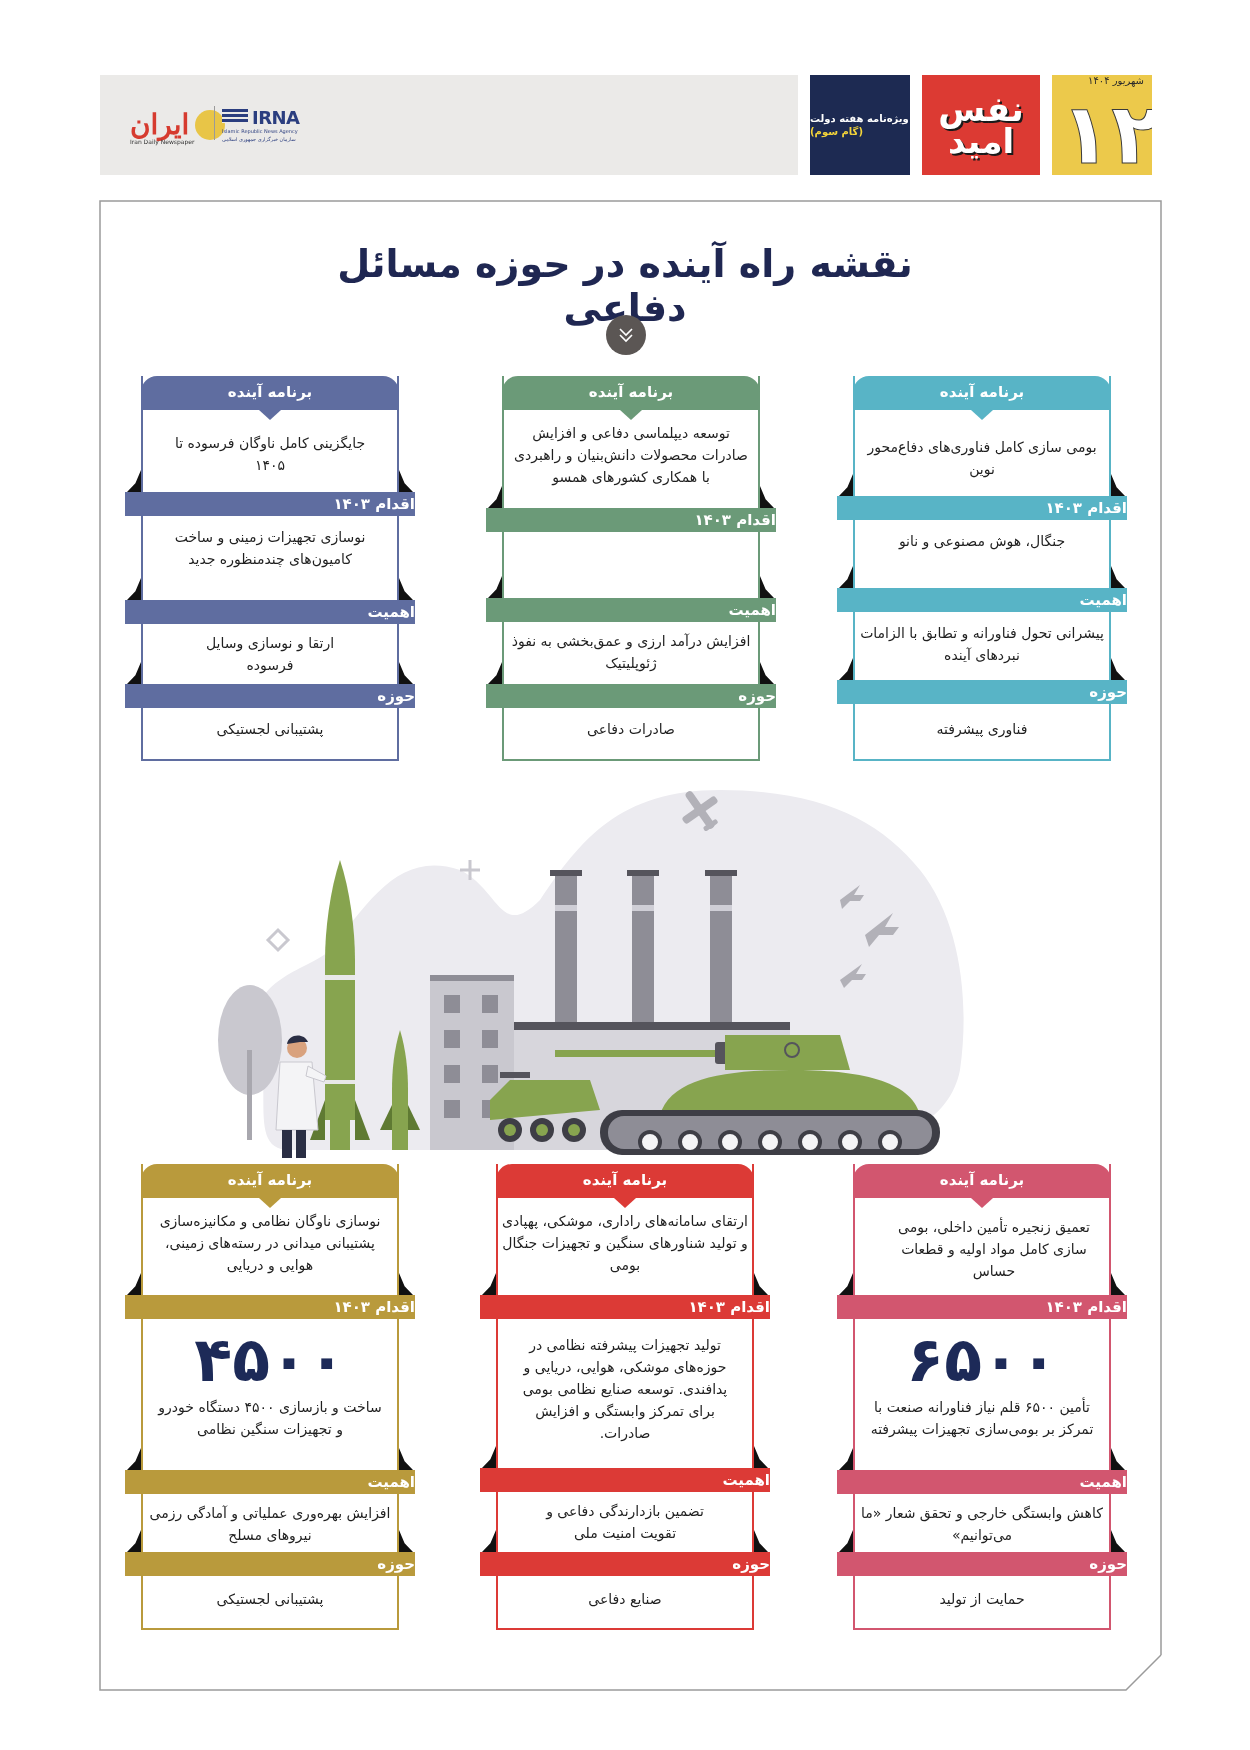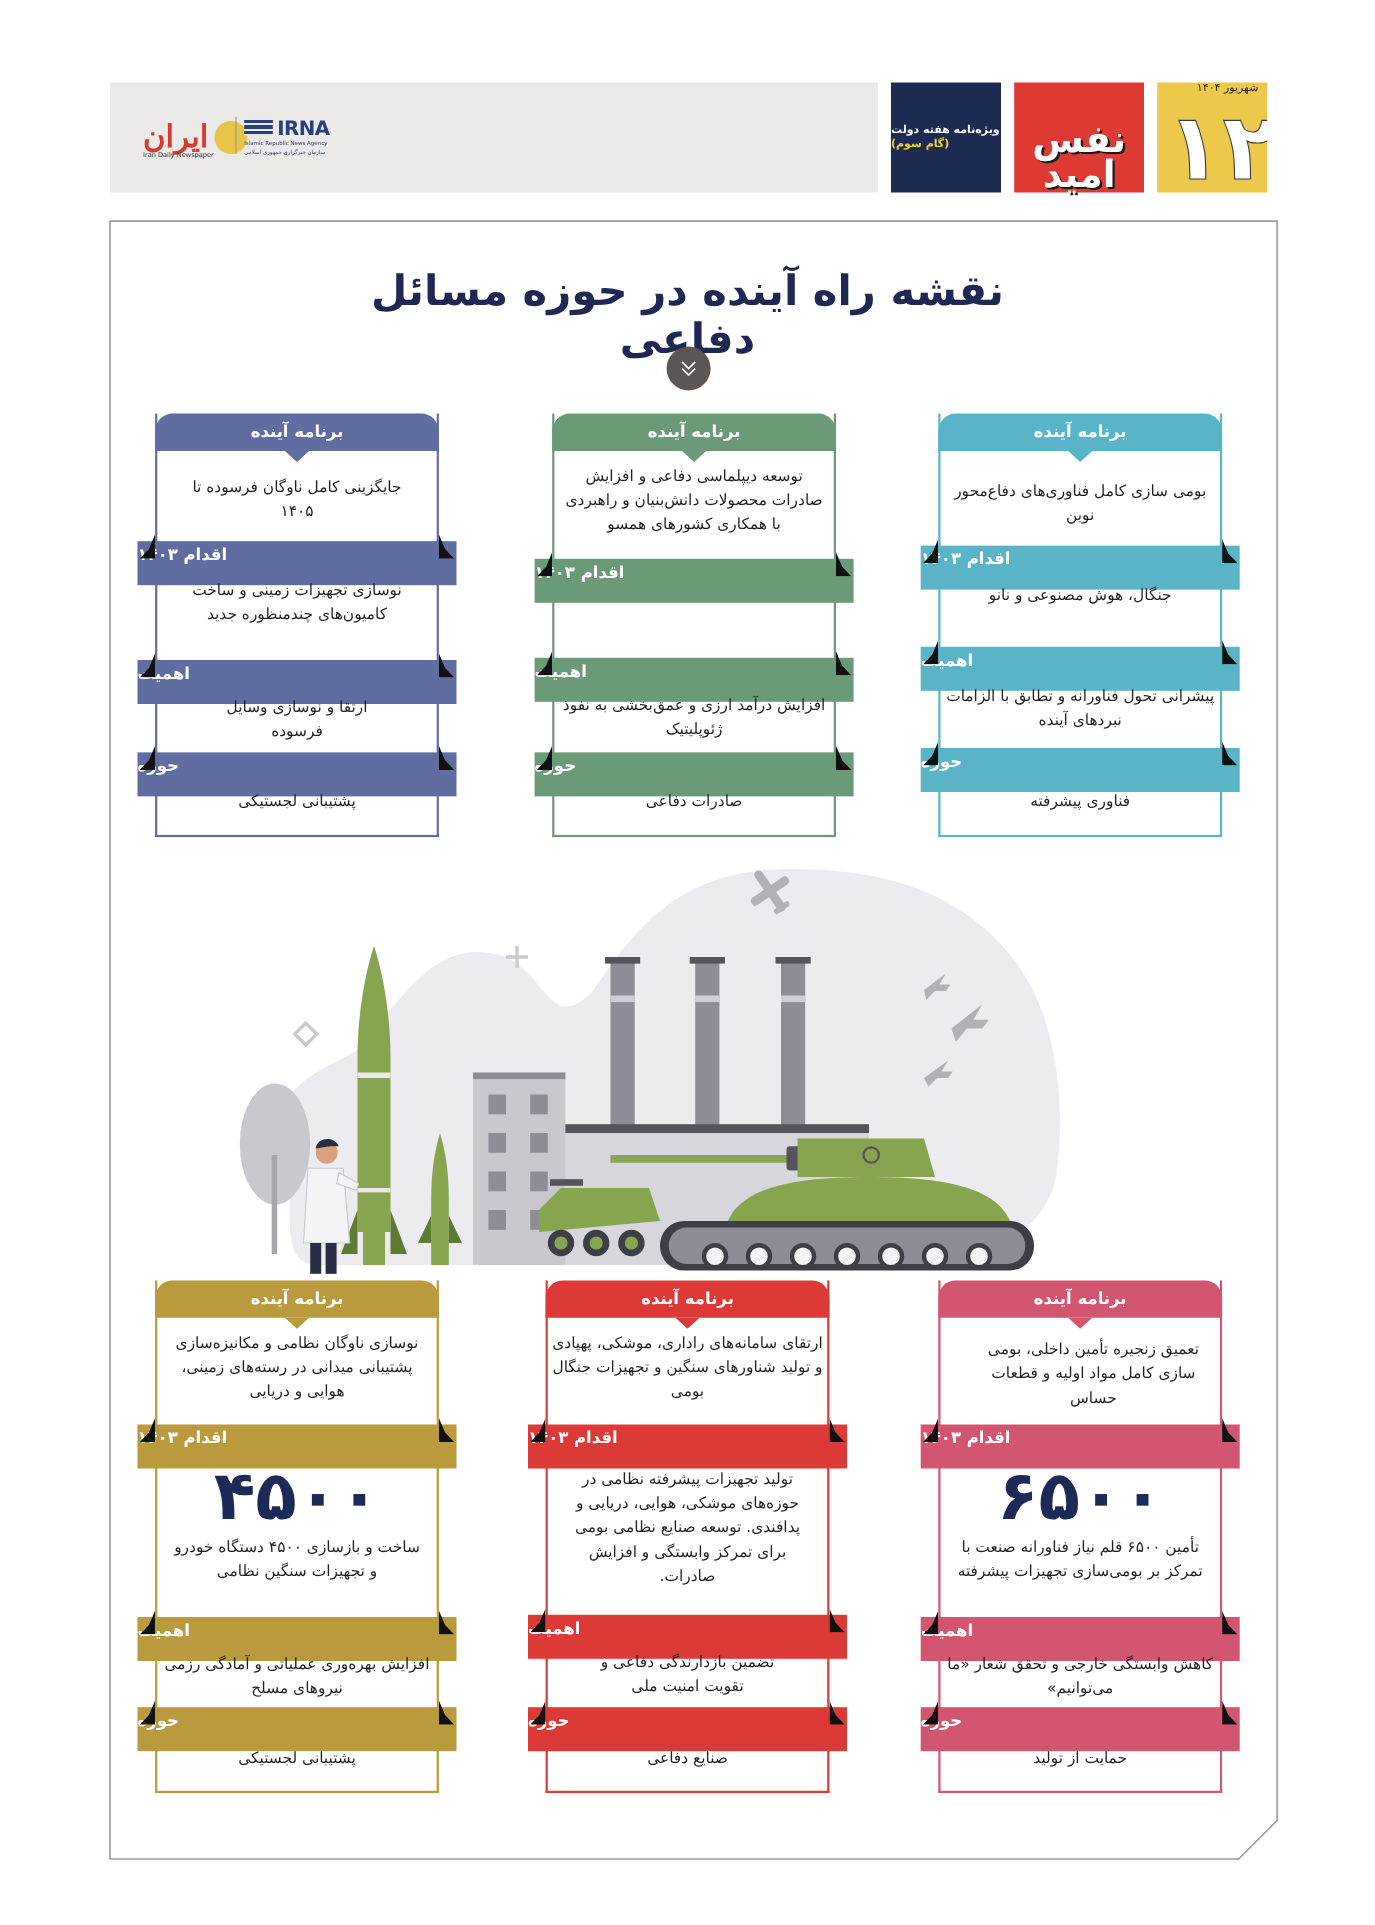--- a/index.html
+++ b/index.html
@@ -16,40 +16,40 @@
   .logo-irna { position: absolute; left: 222px; top: 107px; }
   .logo-irna .bars { position: absolute; left: 0; top: 2px; width: 26px; height: 14px; background: repeating-linear-gradient(180deg, #2b3e7f 0 3px, #ebeae8 3px 5px); }
   .logo-irna .word { position: absolute; left: 30px; top: 0; font-weight: bold; font-size: 18px; color: #2b3e7f; letter-spacing: -0.5px; }
   .logo-irna .sub1 { position: absolute; left: 0; top: 21px; font-size: 5px; color: #2b3e7f; white-space: nowrap; }
   .logo-irna .sub2 { position: absolute; left: 0; top: 29px; font-size: 5px; color: #2b3e7f; white-space: nowrap; direction: rtl; }
 
   .hdr-navy { position: absolute; left: 810px; top: 75px; width: 100px; height: 100px; background: #1d2a52; display: flex; flex-direction: column; align-items: flex-end; justify-content: center; direction: rtl; }
   .hdr-navy .l1 { color: #ffffff; font-weight: bold; font-size: 10px; }
   .hdr-navy .l2 { color: #f2d33a; font-weight: bold; font-size: 10px; margin-top: 2px; }
 
-  .hdr-red { position: absolute; left: 922px; top: 75px; width: 118px; height: 100px; background: #dc3a33; display: flex; align-items: flex-end; justify-content: center; }
+  .hdr-red { position: absolute; left: 922px; top: 75px; width: 118px; height: 100px; background: #dc3a33; display: flex; align-items: center; justify-content: center; }
   .hdr-red .mark { color: #ffffff; font-weight: bold; font-size: 34px; line-height: 32px; text-align: center; direction: rtl; text-shadow: 2px 2px 0 #1a1a1a; }
 
   .hdr-yellow { position: absolute; left: 1052px; top: 75px; width: 100px; height: 100px; background: #ecc94b; overflow: hidden; }
   .hdr-yellow .date { position: absolute; right: 8px; top: 0; font-size: 10px; color: #2a2a2a; direction: rtl; }
   .hdr-yellow .big { position: absolute; left: 8px; top: 14px; font-weight: bold; font-size: 84px; line-height: 90px; color: #ffffff; -webkit-text-stroke: 1px #3a3a3a; direction: rtl; }
 
   
   .frame { position: absolute; left: 0; top: 0; width: 1250px; height: 1750px; pointer-events: none; }
 
   
   .title { position: absolute; left: 300px; width: 650px; top: 242px; text-align: center; direction: rtl; font-weight: bold; font-size: 38px; color: #1f2752; letter-spacing: -1px; }
   .chevron { position: absolute; left: 606px; top: 315px; width: 40px; height: 40px; border-radius: 50%; background: #5b5654; display: flex; align-items: center; justify-content: center; }
 
   
   .card { position: absolute; width: 290px; direction: rtl; }
   .card .box { position: absolute; left: 16px; right: 16px; top: 0; bottom: 0; border: 2px solid var(--c); border-top: none; background: #ffffff; }
   .card .head { position: absolute; left: 16px; right: 16px; top: 0; height: 34px; background: var(--c); border-radius: 16px 16px 0 0; color: #ffffff; font-weight: bold; font-size: 15px; text-align: center; line-height: 32px; z-index: 2; }
   .card .head::after { content: ""; position: absolute; left: 50%; bottom: -10px; margin-left: -11px; border-left: 11px solid transparent; border-right: 11px solid transparent; border-top: 10px solid var(--c); }
-  .card .band { position: absolute; left: 0; right: 0; height: 40px; background: var(--c); color: #ffffff; font-weight: bold; font-size: 15px; text-align: left; line-height: 24px; z-index: 2; }
+  .card .band { position: absolute; left: 0; right: 0; height: 24px; background: var(--c); color: #ffffff; font-weight: bold; font-size: 15px; text-align: right; line-height: 24px; z-index: 2; }
   .card .band::before, .card .band::after { content: ""; position: absolute; bottom: 24px; width: 14px; height: 22px; background: #111; }
   .card .band::before { left: 2px; border-radius: 0 0 0 0; clip-path: polygon(100% 0, 100% 100%, 0 100%, 60% 60%); }
   .card .band::after { right: 2px; clip-path: polygon(0 0, 0 100%, 100% 100%, 40% 60%); }
   .card .txt { position: absolute; left: 22px; right: 22px; text-align: center; font-size: 14px; line-height: 22px; color: #1f1f1f; z-index: 2; }
   .card .bignum { position: absolute; left: 22px; right: 22px; text-align: center; font-weight: bold; font-size: 62px; line-height: 64px; color: #1d2a58; letter-spacing: -2px; z-index: 2; }
 
   
   .illus { position: absolute; left: 200px; top: 780px; width: 800px; height: 380px; }
 </style>
 </head>

